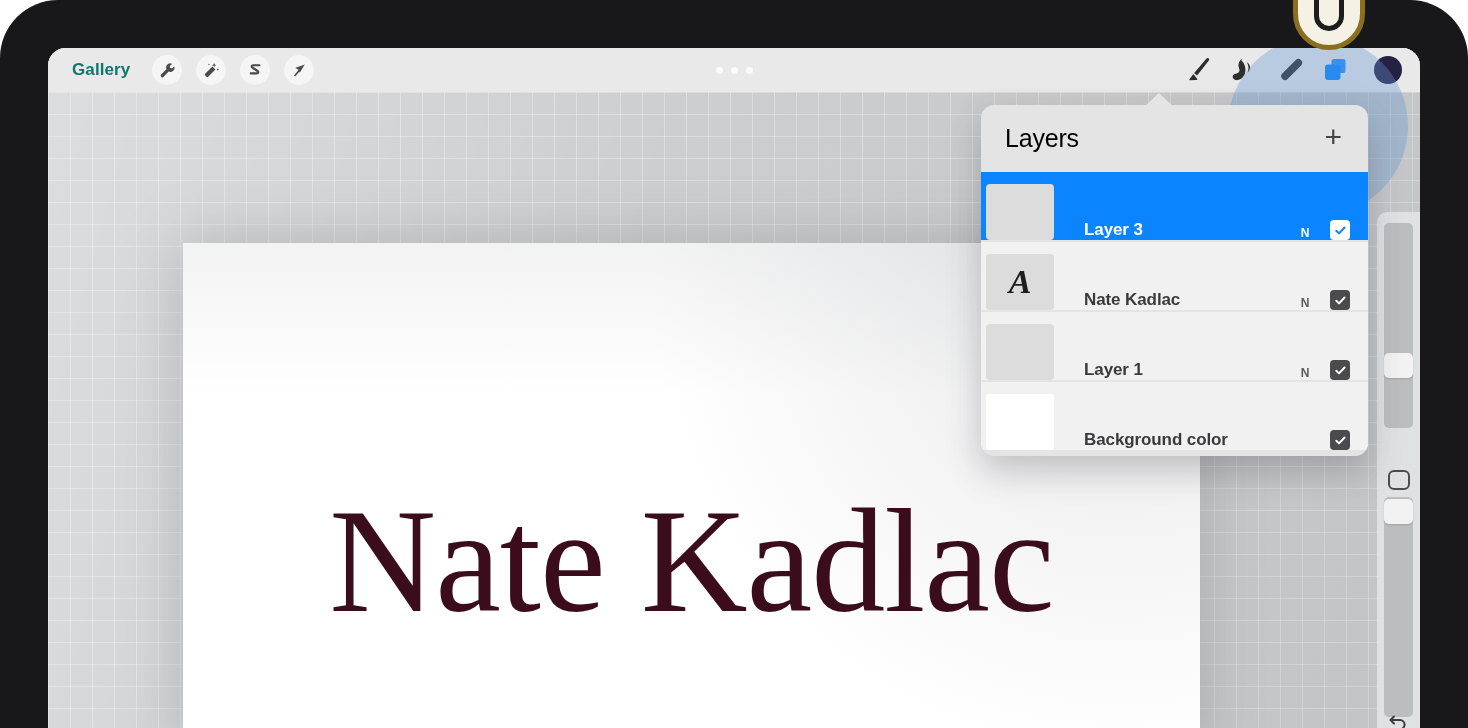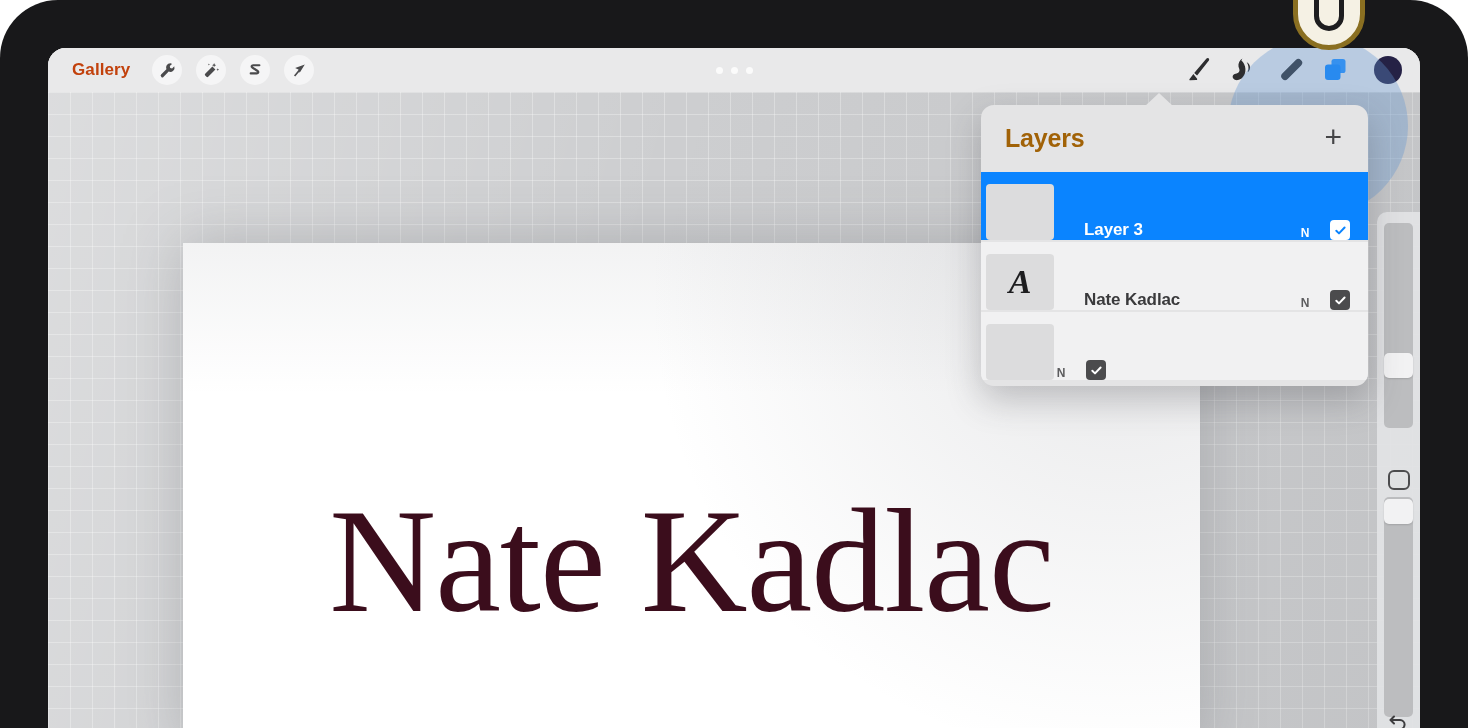--- a/index.html
+++ b/index.html
@@ -79,21 +79,21 @@
     position: absolute;
     left: 0; top: 0;
     width: 1372px; height: 44px;
     background: #e9e9ea;
     display: flex;
     align-items: center;
     padding: 0 12px 0 16px;
     z-index: 20;
   }
   #gallery-button {
-    font-size: 17px; font-weight: 700; color: #c2410c;
+    font-size: 17px; font-weight: 700; color: #0f766e;
     padding: 3px 8px; border-radius: 7px; cursor: pointer;
     letter-spacing: .1px;
   }
   .tool-circle {
     width: 30px; height: 30px; border-radius: 50%;
     background: rgba(255,255,255,.55);
     display: flex; align-items: center; justify-content: center;
     margin-left: 14px; cursor: pointer;
     color: #4a4a4c;
   }
@@ -167,21 +167,21 @@
     border-right: 15px solid transparent;
     border-bottom: 14px solid #e4e4e5;
     z-index: 41;
   }
   #layers-header {
     height: 67px;
     display: flex; align-items: center; justify-content: space-between;
     padding: 0 22px 0 24px;
   }
   #layers-title {
-    font-size: 25px; font-weight: 700; color: #a16207; letter-spacing: -.2px;
+    font-size: 25px; font-weight: 400; color: #000000; letter-spacing: -.2px;
   }
   #add-layer-button {
     font-size: 30px; font-weight: 300; color: #454547;
     line-height: 1; cursor: pointer; padding: 0 4px 4px;
   }
   #layers-list { padding-bottom: 4px; }
   .layer-row {
     display: flex; align-items: flex-end;
     height: 68px;
     background: #f1f1f2;
@@ -405,28 +405,39 @@
           <div class="layer-blend">N</div>
           <div class="layer-check">
             <svg width="13" height="13" viewBox="0 0 13 13" fill="none">
                 <path class="ck" d="M2.3 6.8 5 9.4l5.6-5.9" stroke-width="2" stroke-linecap="round" stroke-linejoin="round"></path>
               </svg>
           </div>
         </div>
 
         <div class="layer-row">
           <div class="layer-thumb empty"></div>
+          <div class="layer-name">Layer 1</div>
           <div class="layer-blend">N</div>
           <div class="layer-check">
             <svg width="13" height="13" viewBox="0 0 13 13" fill="none">
                 <path class="ck" d="M2.3 6.8 5 9.4l5.6-5.9" stroke-width="2" stroke-linecap="round" stroke-linejoin="round"></path>
               </svg>
           </div>
         </div>
 
+        <div class="layer-row">
+          <div class="layer-thumb white empty"></div>
+          <div class="layer-name">Background color</div>
+          <div class="layer-blend"></div>
+          <div class="layer-check">
+            <svg width="13" height="13" viewBox="0 0 13 13" fill="none">
+                <path class="ck" d="M2.3 6.8 5 9.4l5.6-5.9" stroke-width="2" stroke-linecap="round" stroke-linejoin="round"></path>
+              </svg>
+          </div>
+        </div>
 
       </div>
     </div>
 
   </div>
 
   <div id="cursor-badge">
     <div id="cursor-badge-inner"></div>
   </div>
 </div>

